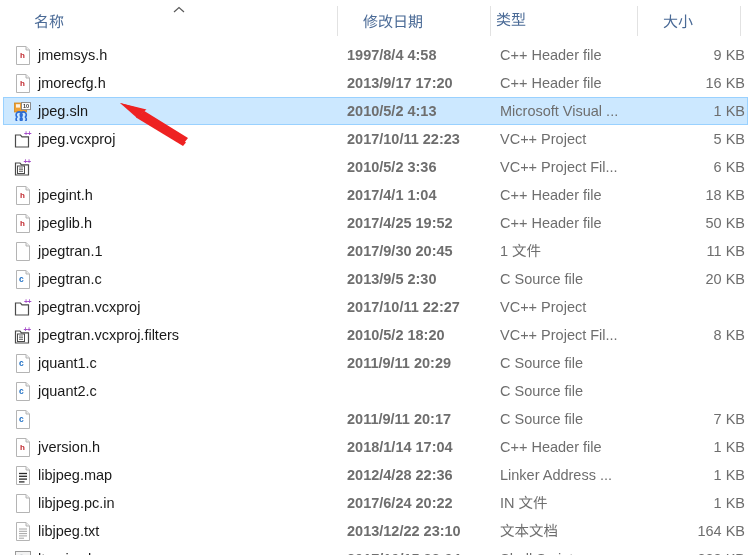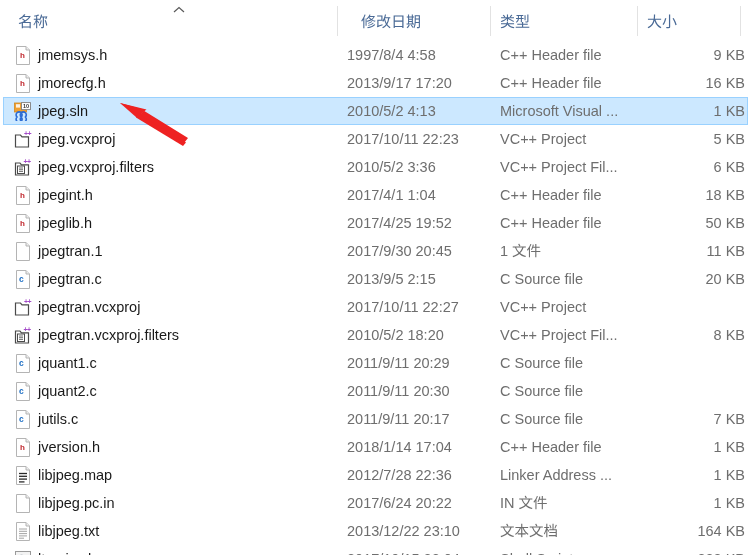--- a/index.html
+++ b/index.html
@@ -36,24 +36,25 @@
     position: absolute;
     top: 0;
     height: 37px;
     line-height: 37px;
     font-size: 15px;
     color: #4a6a96;
     white-space: nowrap;
     overflow: hidden;
     padding-top: 3px;
     box-sizing: border-box;
+    margin-left: 16px;
   }
   .hdr-name { left: 18px;  width: 300px; }
-  .hdr-date { left: 361px; width: 130px; }
-  .hdr-type { left: 500px; width: 120px; }
+  .hdr-date { left: 347px; width: 130px; }
+  .hdr-type { left: 480px; width: 120px; font-family: Liberation Mono, monospace; }
   .hdr-size { left: 647px; width: 85px; }
 
   .col-sep {
     position: absolute;
     top: 6px;
     width: 1px;
     height: 30px;
     background: #e2e2e2;
   }
   .sep1 { left: 337px; }
@@ -111,20 +112,21 @@
   .c-name {
     left: 14px;
     width: 318px;
     color: #1a1a1a;
     padding-left: 24px;
   }
   .c-date {
     left: 347px;
     width: 140px;
     color: #6e6e6e;
+    font-weight: bold;
   }
   .c-type {
     left: 500px;
     width: 133px;
     color: #6e6e6e;
   }
   .c-size {
     left: 652px;
     width: 93px;
     color: #6e6e6e;
@@ -259,21 +261,20 @@
               <line x1="5" y1="10" x2="9" y2="10"></line>
               <line x1="5" y1="11.7" x2="9" y2="11.7"></line>
               <line x1="5" y1="13.4" x2="9" y2="13.4"></line>
             </g>
             <g fill="#a34bc8" font-family="Liberation Sans, sans-serif" font-size="7" font-weight="bold">
               <text x="9.5" y="6">+</text>
               <text x="13.1" y="6">+</text>
             </g>
           </svg>
         </span>
-        <div class="cell c-name">jpeg.vcxproj.filters</div>
         <div class="cell c-date">2010/5/2 3:36</div>
         <div class="cell c-type">VC++ Project Fil...</div>
         <div class="cell c-size">6 KB</div>
       </div>
       <div class="row">
         <div class="sel-band"></div>
         <span class="icon">
           <svg width="18" height="19" viewBox="0 0 18 19">
             <path d="M2.5 0.5 H12 L15.5 4 V18.5 H2.5 Z" fill="#ffffff" stroke="#b4b4b4" stroke-width="1"></path>
             <path d="M12 0.5 V4 H15.5" fill="#ededed" stroke="#b4b4b4" stroke-width="1"></path>
@@ -315,21 +316,21 @@
       <div class="row">
         <div class="sel-band"></div>
         <span class="icon">
           <svg width="18" height="19" viewBox="0 0 18 19">
             <path d="M2.5 0.5 H12 L15.5 4 V18.5 H2.5 Z" fill="#ffffff" stroke="#b4b4b4" stroke-width="1"></path>
             <path d="M12 0.5 V4 H15.5" fill="#ededed" stroke="#b4b4b4" stroke-width="1"></path>
             <text x="5" y="12" font-family="Liberation Sans, sans-serif" font-size="8.5" font-weight="bold" fill="#1e6fc4">c</text>
           </svg>
         </span>
         <div class="cell c-name">jpegtran.c</div>
-        <div class="cell c-date">2013/9/5 2:15</div>
+        <div class="cell c-date">2013/9/5 2:30</div>
         <div class="cell c-type">C Source file</div>
         <div class="cell c-size">20 KB</div>
       </div>
       <div class="row">
         <div class="sel-band"></div>
         <span class="icon">
           <svg width="18" height="19" viewBox="0 0 18 19">
             <path d="M1.5 5 H6.5 L8 6.8 H14.5 V17 H1.5 Z" fill="#ffffff" stroke="#4a4a4a" stroke-width="1.2"></path>
             <g fill="#a34bc8" font-family="Liberation Sans, sans-serif" font-size="7" font-weight="bold">
               <text x="10" y="6">+</text>
@@ -379,33 +380,31 @@
       <div class="row">
         <div class="sel-band"></div>
         <span class="icon">
           <svg width="18" height="19" viewBox="0 0 18 19">
             <path d="M2.5 0.5 H12 L15.5 4 V18.5 H2.5 Z" fill="#ffffff" stroke="#b4b4b4" stroke-width="1"></path>
             <path d="M12 0.5 V4 H15.5" fill="#ededed" stroke="#b4b4b4" stroke-width="1"></path>
             <text x="5" y="12" font-family="Liberation Sans, sans-serif" font-size="8.5" font-weight="bold" fill="#1e6fc4">c</text>
           </svg>
         </span>
         <div class="cell c-name">jquant2.c</div>
-        <div class="cell c-date">2011/9/11 20:30</div>
         <div class="cell c-type">C Source file</div>
       </div>
       <div class="row">
         <div class="sel-band"></div>
         <span class="icon">
           <svg width="18" height="19" viewBox="0 0 18 19">
             <path d="M2.5 0.5 H12 L15.5 4 V18.5 H2.5 Z" fill="#ffffff" stroke="#b4b4b4" stroke-width="1"></path>
             <path d="M12 0.5 V4 H15.5" fill="#ededed" stroke="#b4b4b4" stroke-width="1"></path>
             <text x="5" y="12" font-family="Liberation Sans, sans-serif" font-size="8.5" font-weight="bold" fill="#1e6fc4">c</text>
           </svg>
         </span>
-        <div class="cell c-name">jutils.c</div>
         <div class="cell c-date">2011/9/11 20:17</div>
         <div class="cell c-type">C Source file</div>
         <div class="cell c-size">7 KB</div>
       </div>
       <div class="row">
         <div class="sel-band"></div>
         <span class="icon">
           <svg width="18" height="19" viewBox="0 0 18 19">
             <path d="M2.5 0.5 H12 L15.5 4 V18.5 H2.5 Z" fill="#ffffff" stroke="#b4b4b4" stroke-width="1"></path>
             <path d="M12 0.5 V4 H15.5" fill="#ededed" stroke="#b4b4b4" stroke-width="1"></path>
@@ -425,21 +424,21 @@
             <path d="M12 0.5 V4 H15.5" fill="#ededed" stroke="#b4b4b4" stroke-width="1"></path>
             <g stroke="#2b2b2b" stroke-width="1.3">
               <line x1="5" y1="7.5" x2="13" y2="7.5"></line>
               <line x1="5" y1="10.3" x2="13" y2="10.3"></line>
               <line x1="5" y1="13.1" x2="13" y2="13.1"></line>
               <line x1="5" y1="15.9" x2="10.5" y2="15.9"></line>
             </g>
           </svg>
         </span>
         <div class="cell c-name">libjpeg.map</div>
-        <div class="cell c-date">2012/7/28 22:36</div>
+        <div class="cell c-date">2012/4/28 22:36</div>
         <div class="cell c-type">Linker Address ...</div>
         <div class="cell c-size">1 KB</div>
       </div>
       <div class="row">
         <div class="sel-band"></div>
         <span class="icon">
           <svg width="18" height="19" viewBox="0 0 18 19">
             <path d="M2.5 0.5 H12 L15.5 4 V18.5 H2.5 Z" fill="#ffffff" stroke="#b4b4b4" stroke-width="1"></path>
             <path d="M12 0.5 V4 H15.5" fill="#ededed" stroke="#b4b4b4" stroke-width="1"></path>
           </svg>

